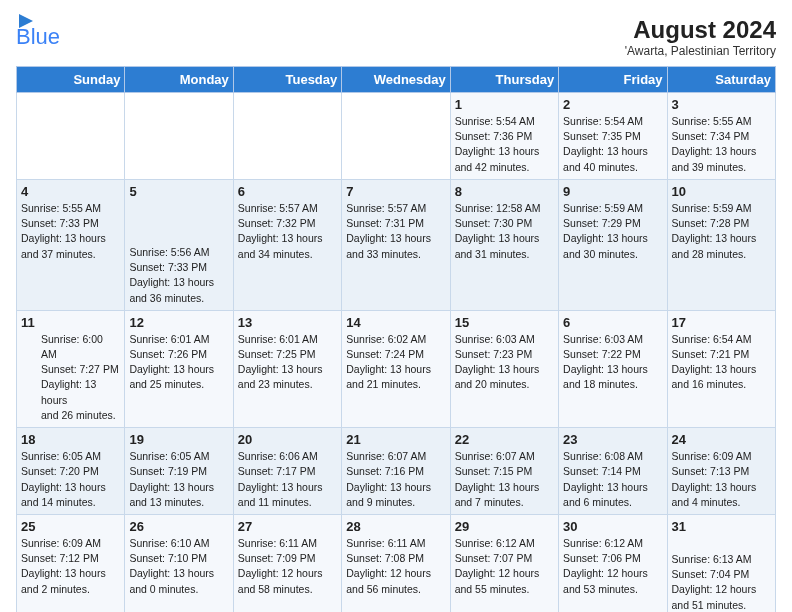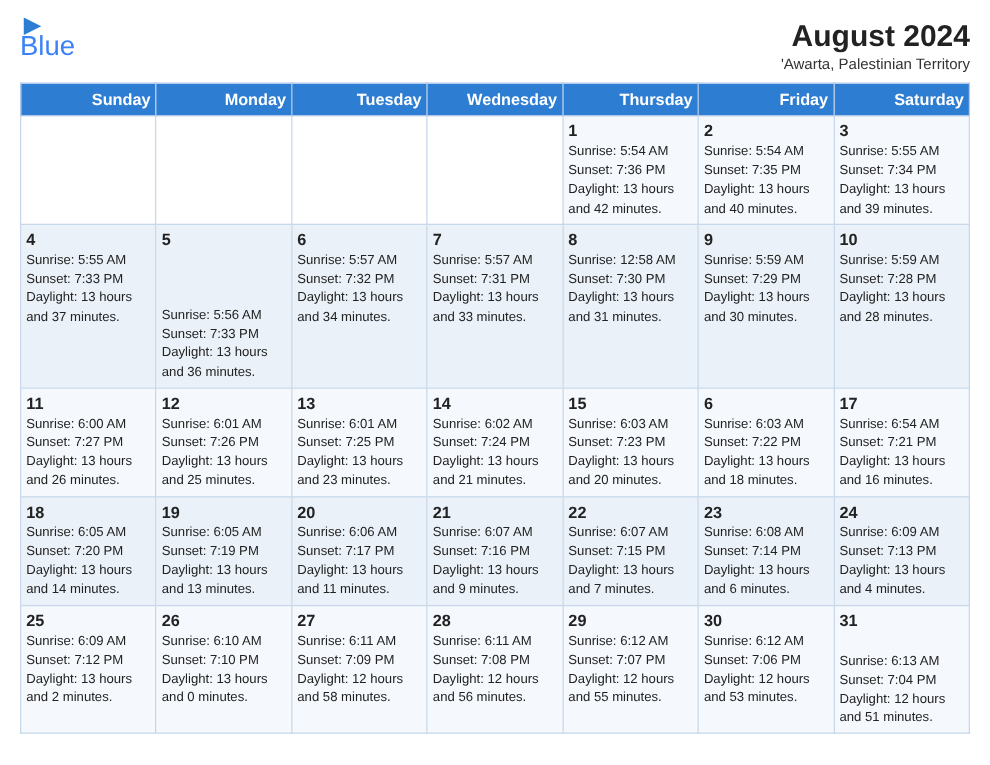--- a/index.html
+++ b/index.html
@@ -155,21 +155,21 @@
           <div class="day-number">10</div>
           <div class="day-info" style="white-space: pre-line;">Sunrise: 5:59 AM
 Sunset: 7:28 PM
 Daylight: 13 hours
 and 28 minutes.</div>
         </td>
       </tr>
       <tr>
         <td>
           <div class="day-number">11</div>
-          <div class="day-info" style="white-space: pre-line;">Sunrise: 6:00 AM
+          <div class="day-info" style="white-space: pre-line; margin-left: 20px;">Sunrise: 6:00 AM
 Sunset: 7:27 PM
 Daylight: 13 hours
 and 26 minutes.</div>
         </td>
         <td>
           <div class="day-number">12</div>
           <div class="day-info" style="white-space: pre-line;">Sunrise: 6:01 AM
 Sunset: 7:26 PM
 Daylight: 13 hours
 and 25 minutes.</div>

